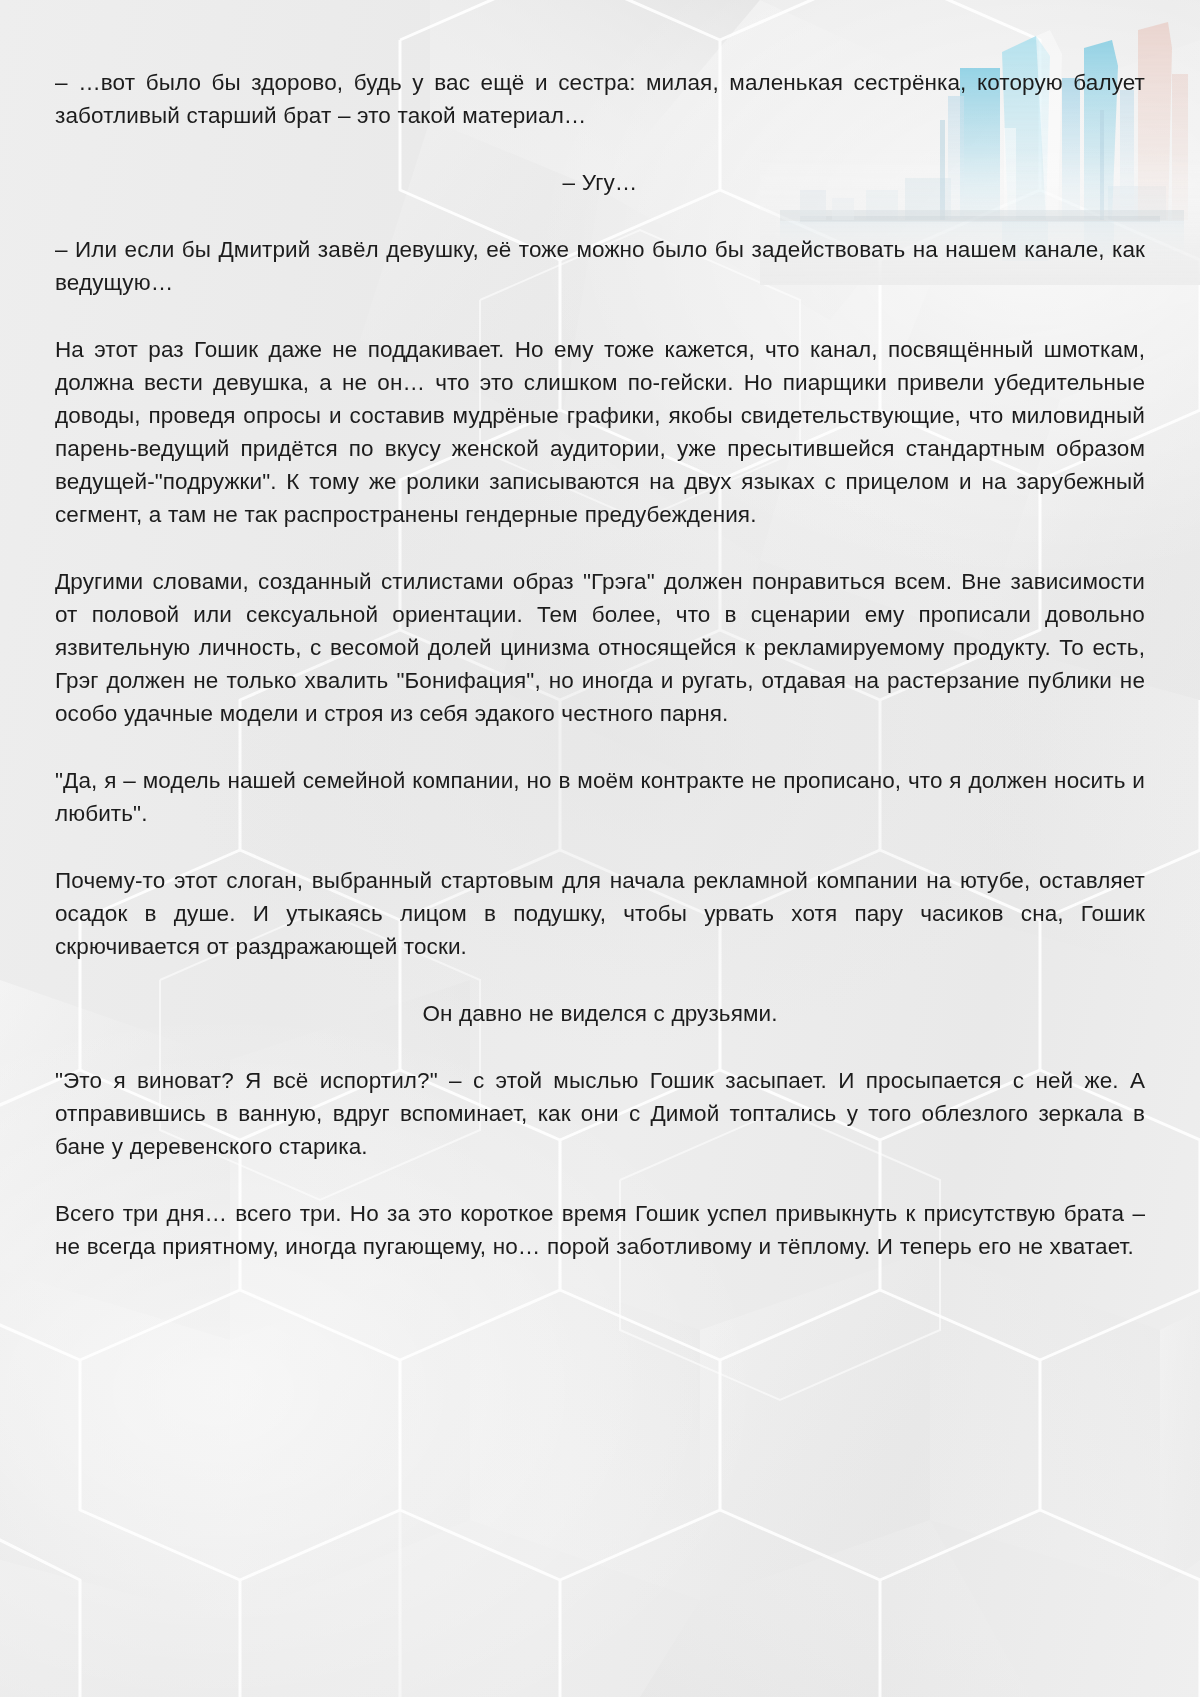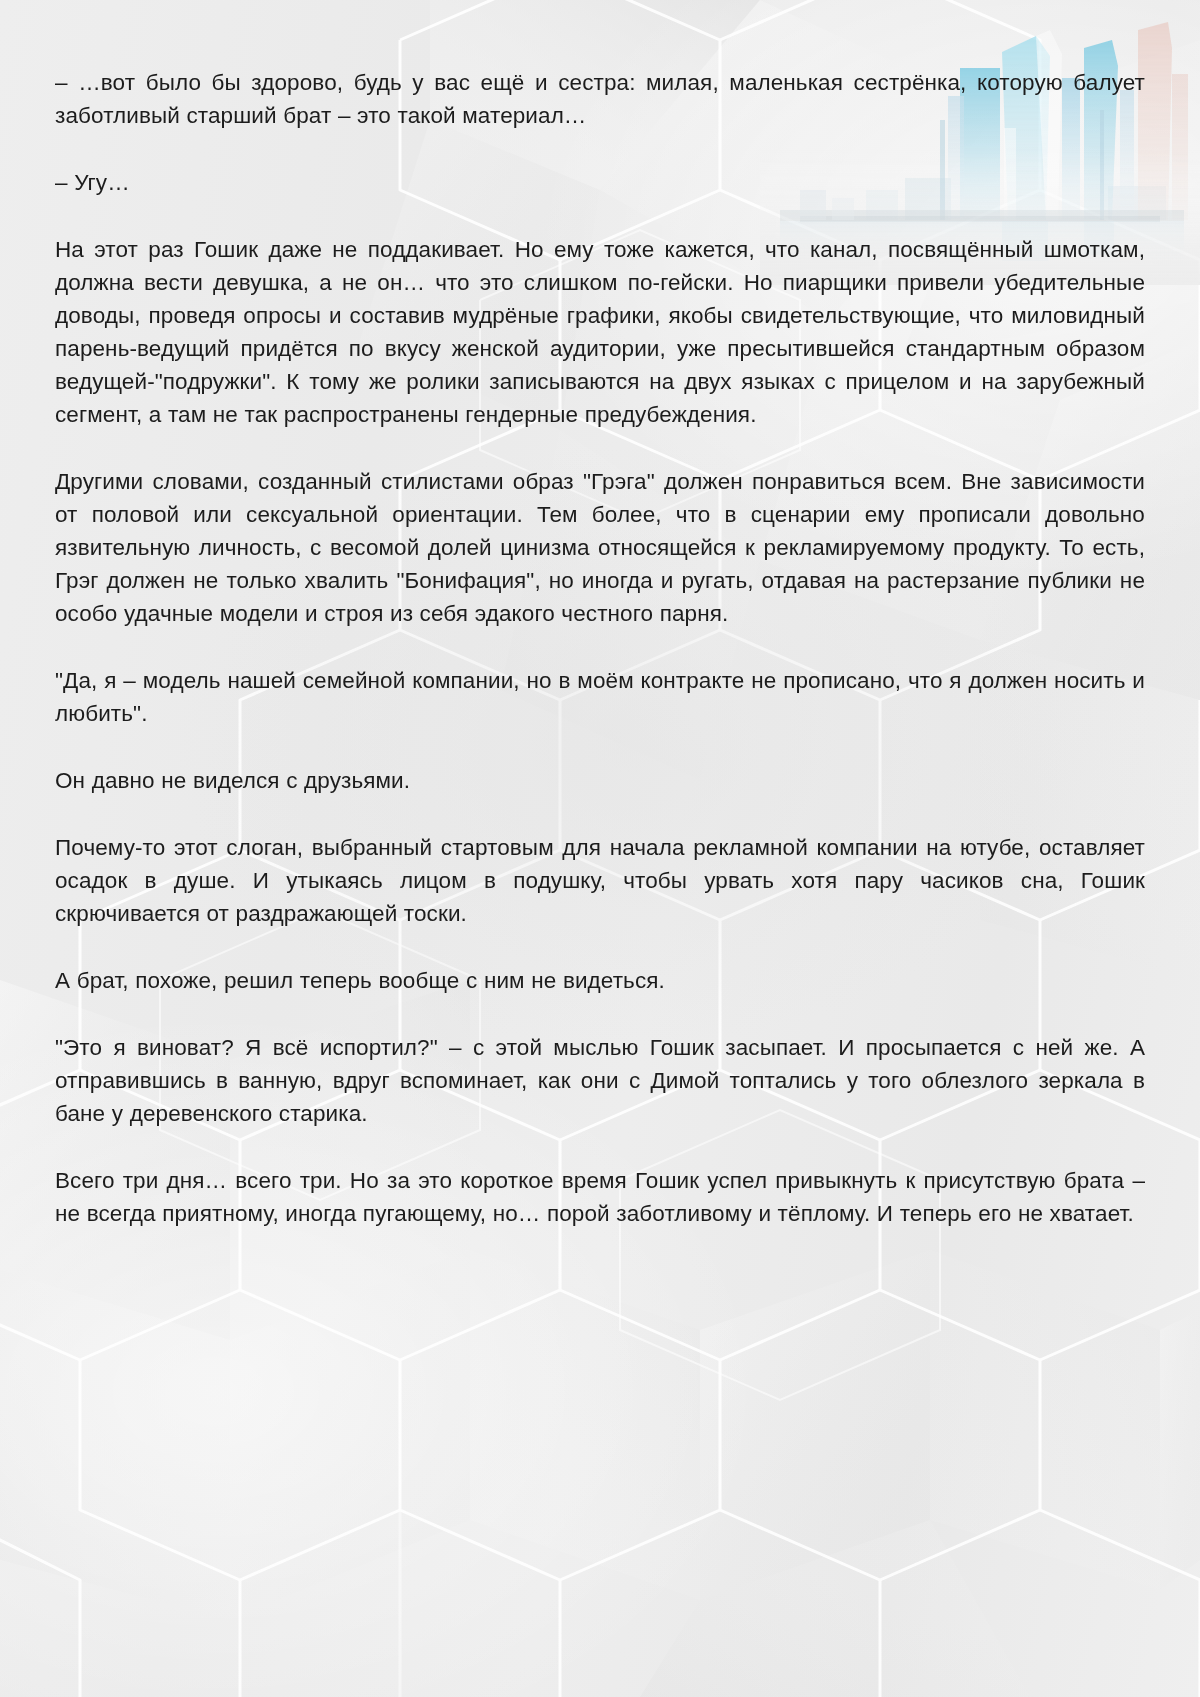--- a/index.html
+++ b/index.html
@@ -46,21 +46,21 @@
     margin: 0 0 34px 0;
     font-size: 22.5px;
     line-height: 33px;
     color: #1c1c1c;
     text-align: justify;
     text-justify: inter-word;
     letter-spacing: 0.1px;
     word-spacing: 0.2px;
   }
   p.para:last-child { margin-bottom: 8px; }
-  p.short { text-align: left; }
+  p.short { text-align: center; }
 </style>
 </head>
 <body>
 
 <div id="page">
 
   <div class="bg-layer bg-base"></div>
 
   <div class="bg-layer bg-prisms">
     <svg viewBox="0 0 1200 1697" preserveAspectRatio="none" xmlns="http://www.w3.org/2000/svg">
@@ -208,23 +208,23 @@
         <rect x="1084" y="221" width="30" height="34" fill="#a9d6e6" opacity="0.16"></rect>
       </g>
 
       <rect x="760" y="150" width="440" height="135" fill="url(#twFade)"></rect>
     </svg>
   </div>
 
   <div class="content">
     <p class="para">– …вот было бы здорово, будь у вас ещё и сестра: милая, маленькая сестрёнка, которую балует заботливый старший брат – это такой материал…</p>
     <p class="para short">– Угу…</p>
+    <p class="para">– Или если бы Дмитрий завёл девушку, её тоже можно было бы задействовать на нашем канале, как ведущую…</p>
     <p class="para">На этот раз Гошик даже не поддакивает. Но ему тоже кажется, что канал, посвящённый шмоткам, должна вести девушка, а не он… что это слишком по-гейски. Но пиарщики привели убедительные доводы, проведя опросы и составив мудрёные графики, якобы свидетельствующие, что миловидный парень-ведущий придётся по вкусу женской аудитории, уже пресытившейся стандартным образом ведущей-"подружки". К тому же ролики записываются на двух языках с прицелом и на зарубежный сегмент, а там не так распространены гендерные предубеждения.</p>
     <p class="para">Другими словами, созданный стилистами образ "Грэга" должен понравиться всем. Вне зависимости от половой или сексуальной ориентации. Тем более, что в сценарии ему прописали довольно язвительную личность, с весомой долей цинизма относящейся к рекламируемому продукту. То есть, Грэг должен не только хвалить "Бонифация", но иногда и ругать, отдавая на растерзание публики не особо удачные модели и строя из себя эдакого честного парня.</p>
     <p class="para">"Да, я – модель нашей семейной компании, но в моём контракте не прописано, что я должен носить и любить".</p>
+    <p class="para">Почему-то этот слоган, выбранный стартовым для начала рекламной компании на ютубе, оставляет осадок в душе. И утыкаясь лицом в подушку, чтобы урвать хотя пару часиков сна, Гошик скрючивается от раздражающей тоски.</p>
     <p class="para short">Он давно не виделся с друзьями.</p>
-    <p class="para">Почему-то этот слоган, выбранный стартовым для начала рекламной компании на ютубе, оставляет осадок в душе. И утыкаясь лицом в подушку, чтобы урвать хотя пару часиков сна, Гошик скрючивается от раздражающей тоски.</p>
-    <p class="para short">А брат, похоже, решил теперь вообще с ним не видеться.</p>
     <p class="para">"Это я виноват? Я всё испортил?" – с этой мыслью Гошик засыпает. И просыпается с ней же. А отправившись в ванную, вдруг вспоминает, как они с Димой топтались у того облезлого зеркала в бане у деревенского старика.</p>
     <p class="para">Всего три дня… всего три. Но за это короткое время Гошик успел привыкнуть к присутствую брата – не всегда приятному, иногда пугающему, но… порой заботливому и тёплому. И теперь его не хватает.</p>
   </div>
 
 </div>
 
 </body></html>

